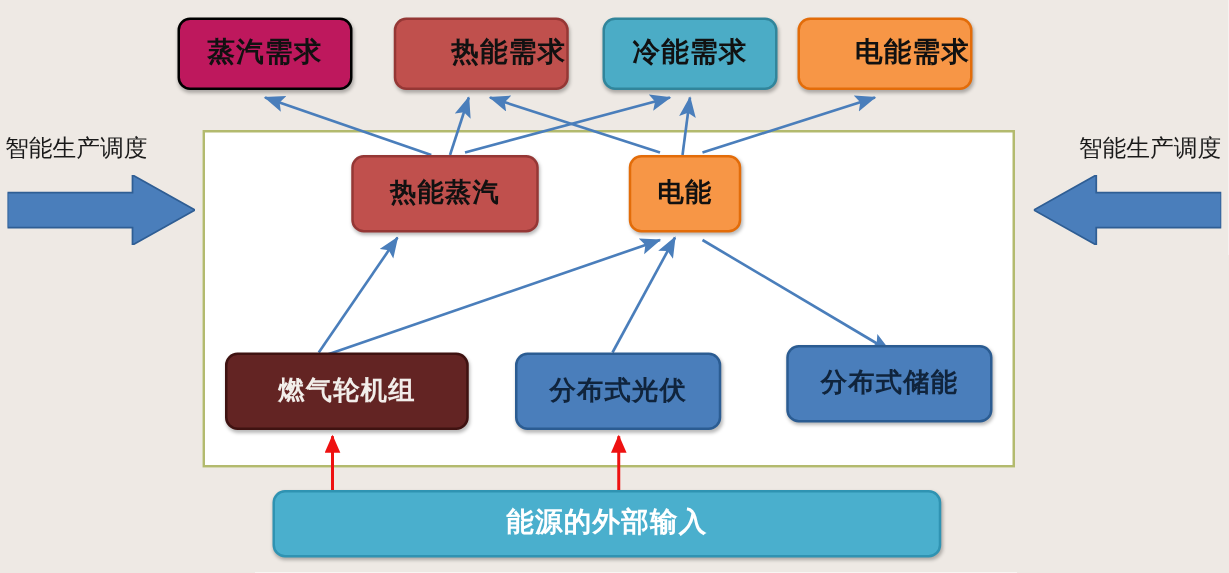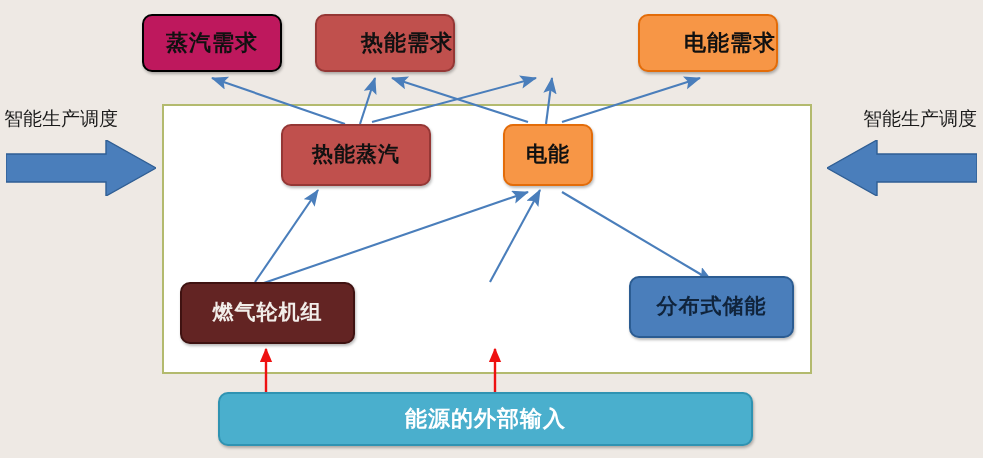--- a/index.html
+++ b/index.html
@@ -55,21 +55,21 @@
   .node.source { height: 62px; font-size: 21px; }
 
   .n-steam-demand { left: 142px; top: 14px; background: #be185d; border: 2px solid #000000; }
   .n-heat-demand  { left: 315px; top: 14px; background: #c0504d; border: 2px solid #953735; justify-content: flex-end; }
   .n-cool-demand  { left: 482px; top: 14px; background: #4bacc6; border: 2px solid #31859b; }
   .n-elec-demand  { left: 638px; top: 14px; background: #f79646; border: 2px solid #e36c09; justify-content: flex-end; }
 
   .n-heat-steam { left: 281px; top: 124px; width: 150px; background: #c0504d; border: 2px solid #953735; align-items: center; }
   .n-electric   { left: 503px; top: 124px; width: 90px;  background: #f79646; border: 2px solid #e36c09; }
 
-  .n-gas-turbine { left: 180px; top: 282px; width: 175px; background: #632423; border: 2px solid #3f1211; color: #f2eeea; }
+  .n-gas-turbine { left: 180px; top: 282px; width: 195px; background: #632423; border: 2px solid #3f1211; color: #f2eeea; }
   .n-pv          { left: 412px; top: 282px; width: 165px; background: #4a7ebb; border: 2px solid #2b5c92; color: #10243c; }
   .n-storage     { left: 629px; top: 276px; width: 165px; background: #4a7ebb; border: 2px solid #2b5c92; color: #10243c; }
 
   .n-external {
     left: 218px; top: 392px; width: 535px; height: 54px;
     background: #4aafcd; border: 2px solid #2f93b2;
     color: #ffffff; font-size: 22px;
   }
 
   
@@ -139,33 +139,39 @@
       <line x1="495" y1="392" x2="495" y2="349"></line>
     </g>
   </svg>
 
   <div class="node demand n-steam-demand">
     <span>蒸汽需求</span>
   </div>
   <div class="node demand n-heat-demand">
     <span>热能需求</span>
   </div>
+  <div class="node demand n-cool-demand">
+    <span>冷能需求</span>
+  </div>
   <div class="node demand n-elec-demand">
     <span>电能需求</span>
   </div>
 
   <div class="node carrier n-heat-steam">
     <span>热能蒸汽</span>
   </div>
   <div class="node carrier n-electric">
     <span>电能</span>
   </div>
 
   <div class="node source n-gas-turbine">
     <span>燃气轮机组</span>
+  </div>
+  <div class="node source n-pv">
+    <span>分布式光伏</span>
   </div>
   <div class="node source n-storage">
     <span>分布式储能</span>
   </div>
 
   <div class="node n-external">
     <span>能源的外部输入</span>
   </div>
 
   <div class="side-label left">智能生产调度</div>

